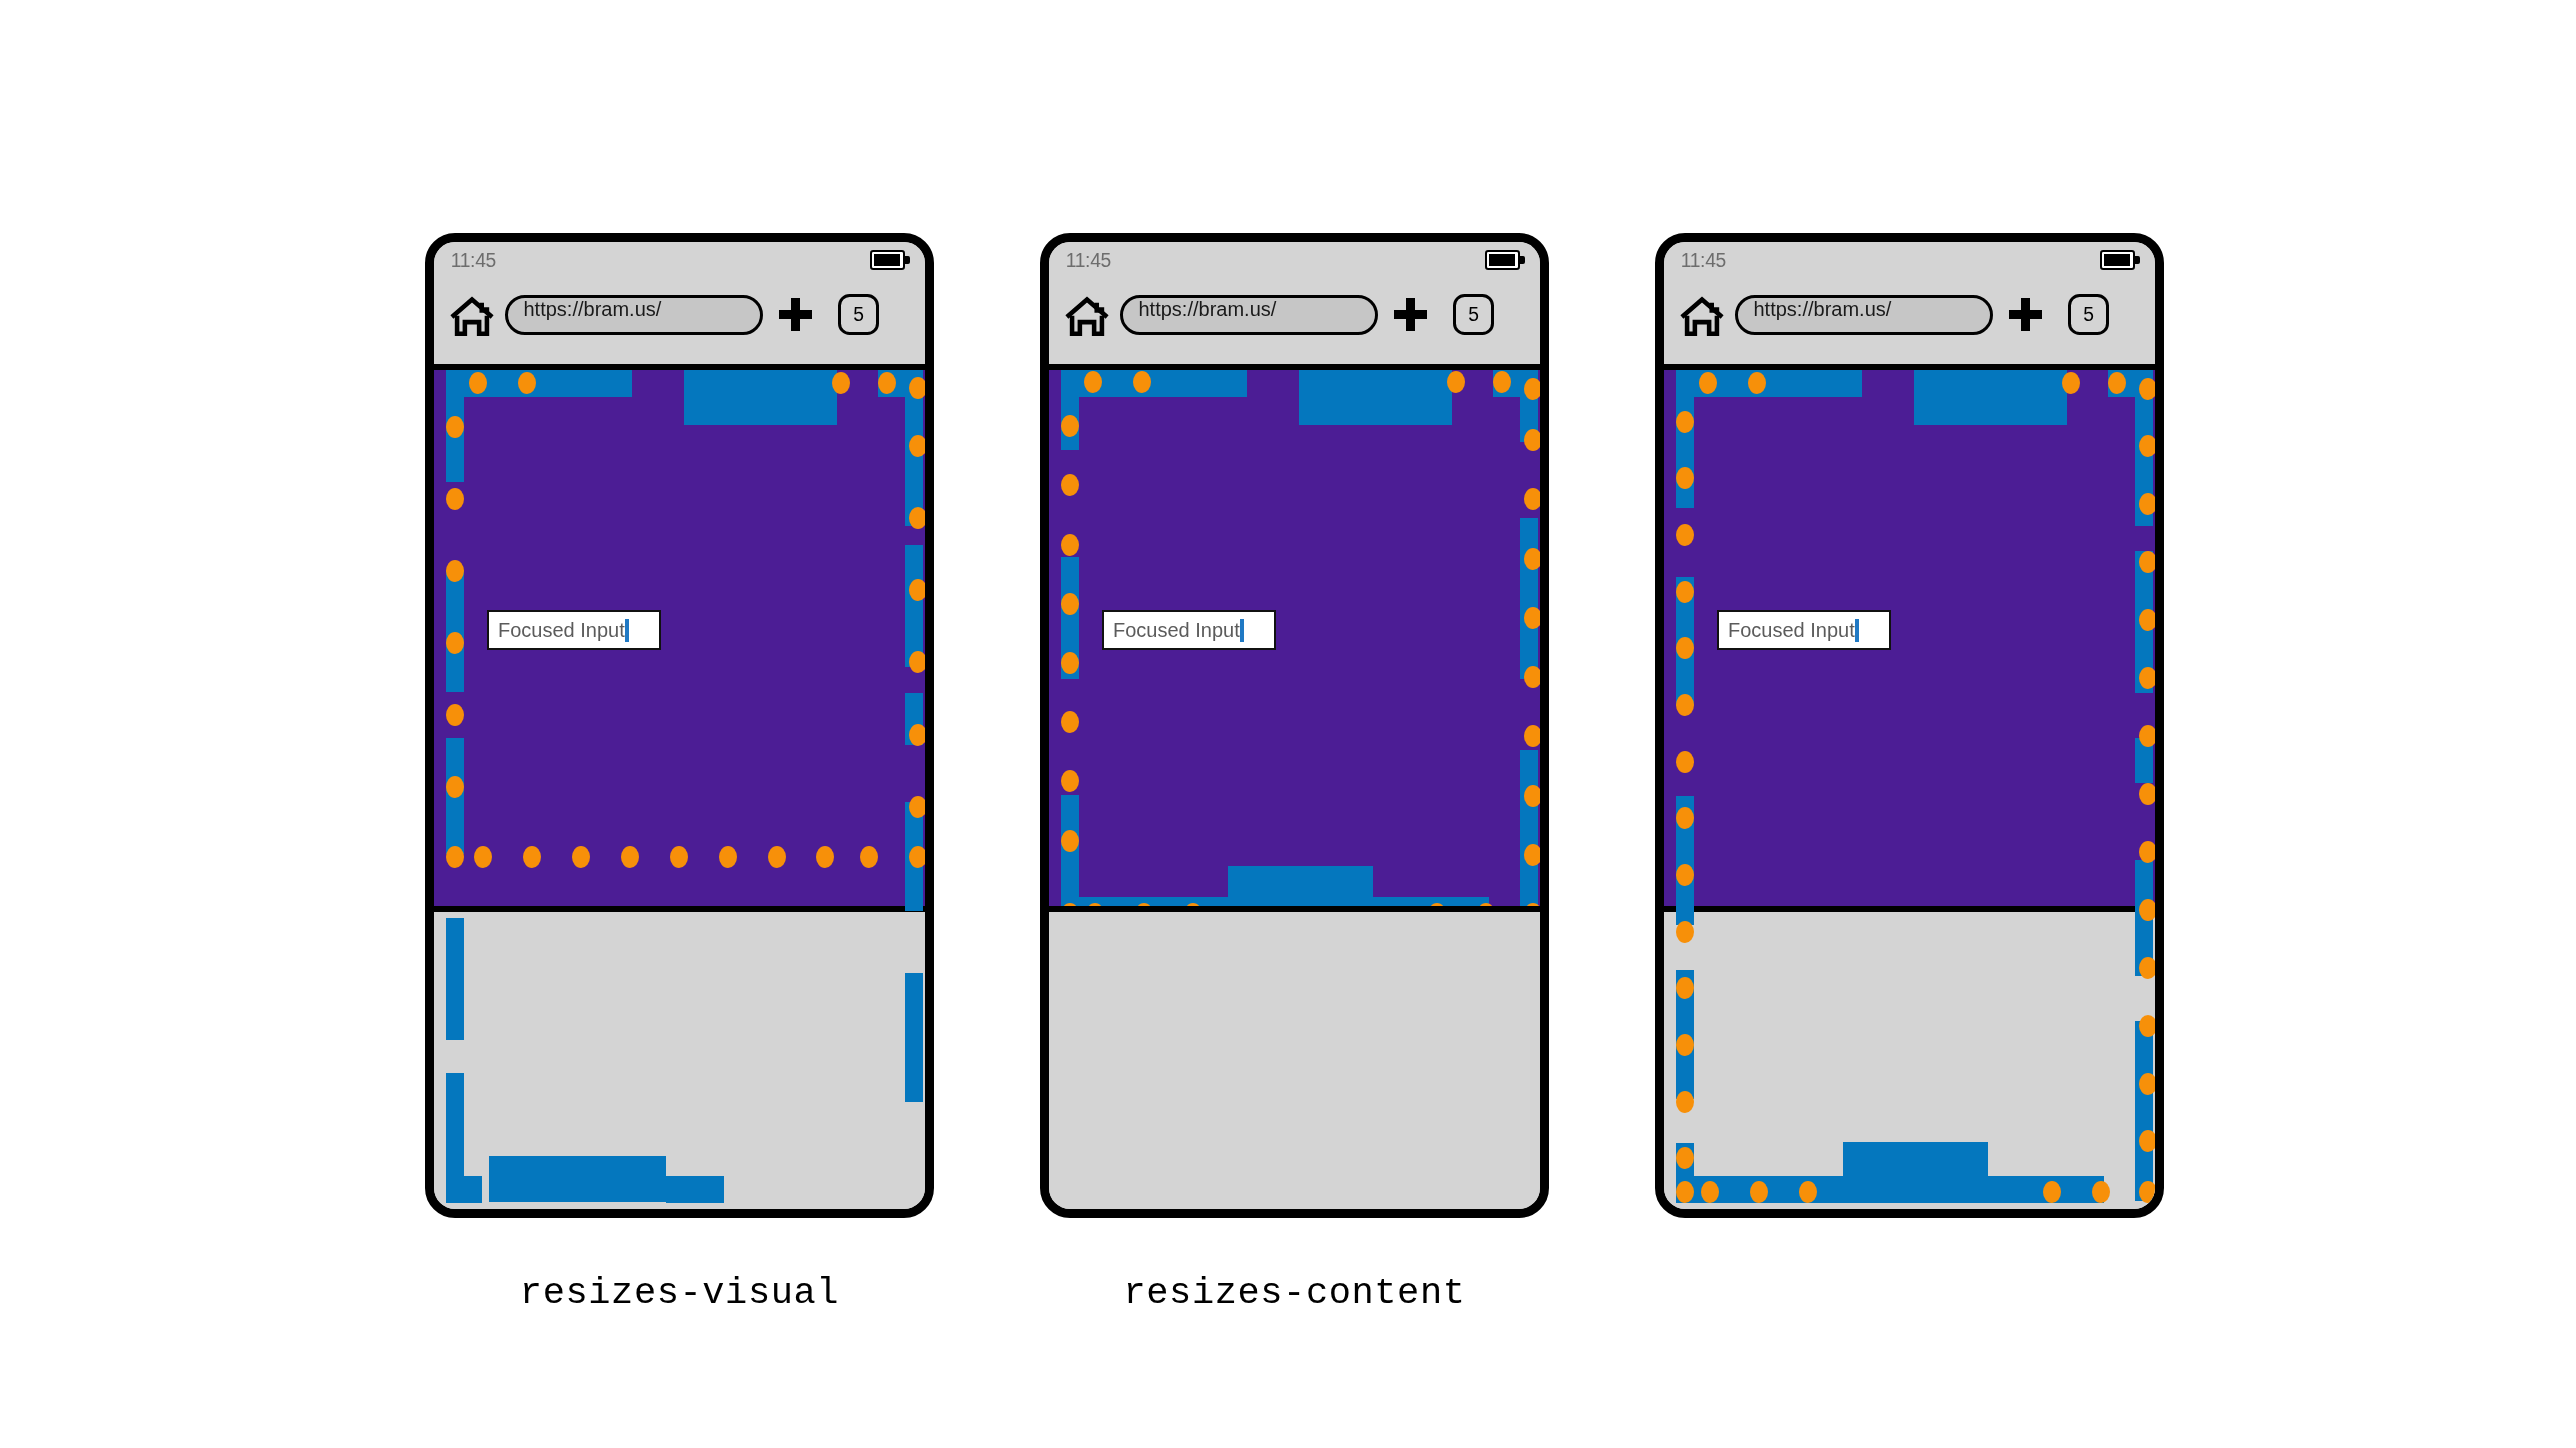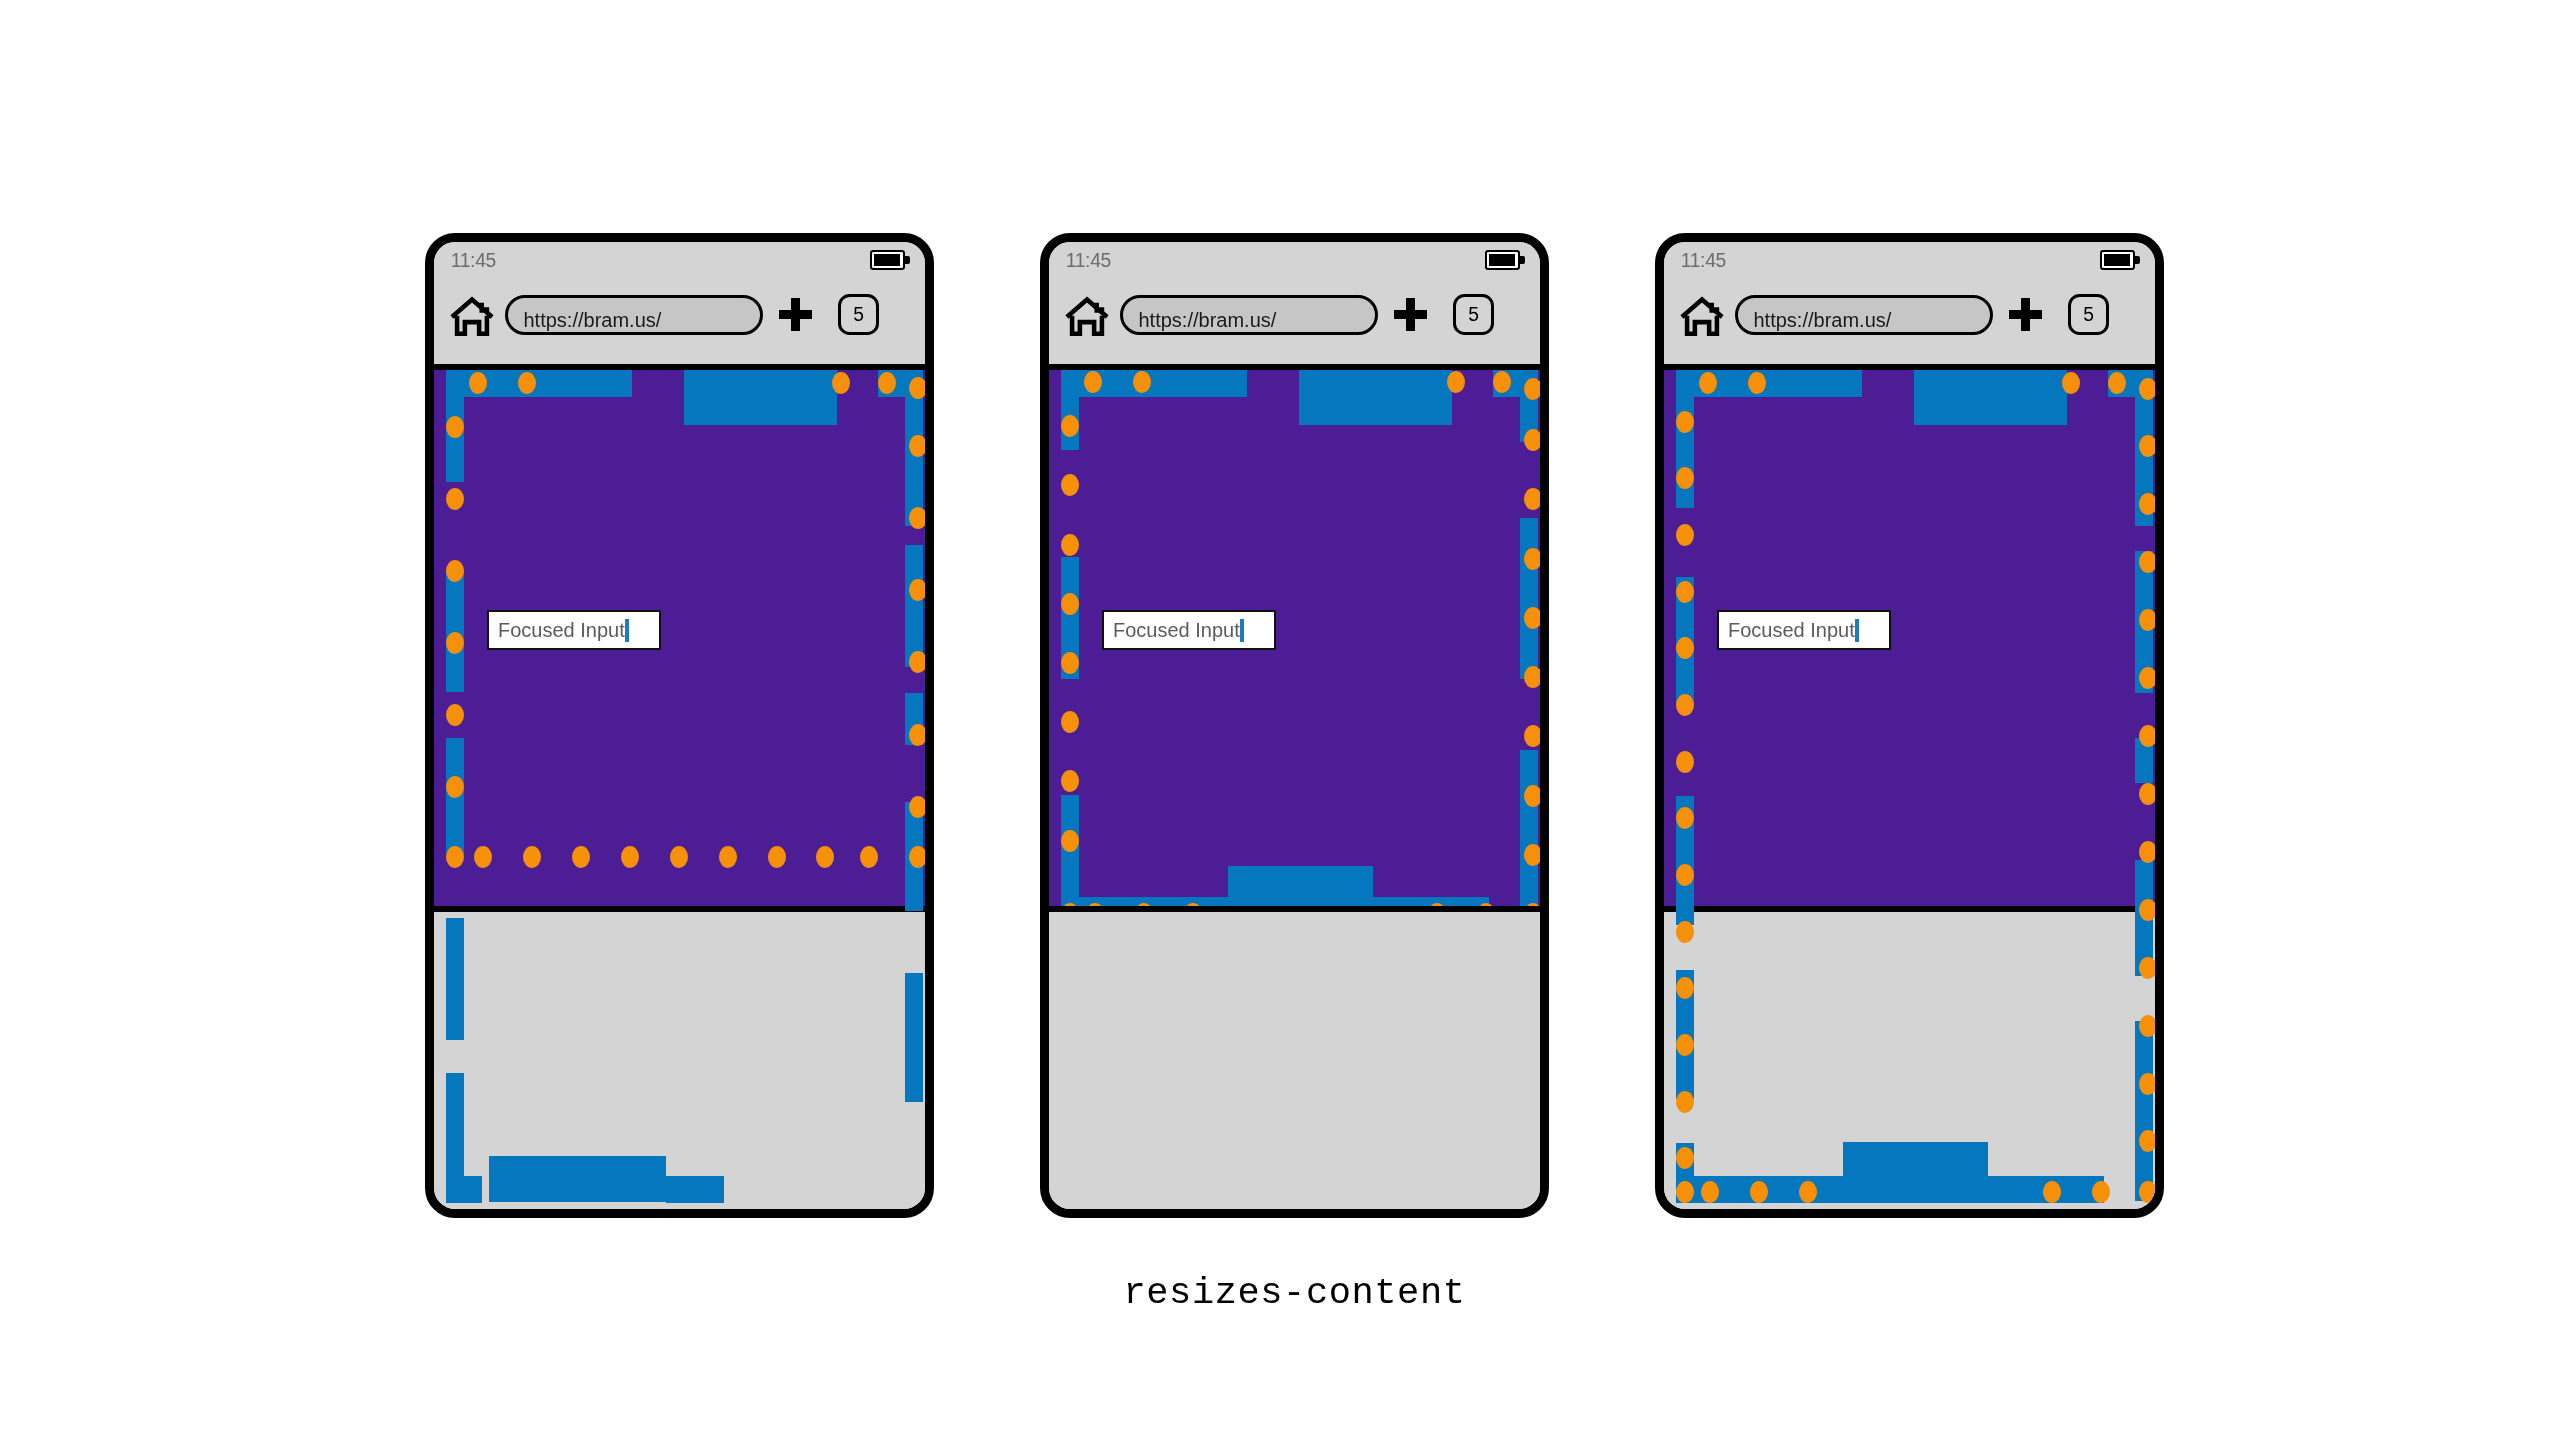--- a/index.html
+++ b/index.html
@@ -24,21 +24,21 @@
              border:2.6px solid #000;border-radius:3.2px;box-sizing:border-box;
              background:#fff;}
   .batt-fill{position:absolute;left:2.6px;top:2.6px;right:2.6px;bottom:2.6px;background:#000;}
   .batt-nub{position:absolute;right:0;top:6.4px;width:5.8px;height:8.4px;
             background:#000;border-radius:0 1.9px 1.9px 0;}
 
   .toolbar{position:absolute;left:0;top:36px;right:0;height:80px;}
   .home-icon{position:absolute;left:14px;top:13px;width:48px;height:48px;}
   .urlbar{position:absolute;left:71px;top:16.7px;height:40px;
           border:3.2px solid #000;border-radius:22px;background:#c6c6c6;
-          box-sizing:border-box;display:flex;align-items:flex-end;}
+          box-sizing:border-box;display:flex;align-items:flex-start;}
   .urltext{padding-left:15.5px;font-size:20px;color:#1a1a1a;white-space:nowrap;
            font-family:"Liberation Sans",sans-serif;}
   .plus-icon{position:absolute;width:33px;height:33px;top:20px;}
   .plus-icon:before{content:"";position:absolute;left:0;top:12.2px;width:33px;height:9px;background:#000;}
   .plus-icon:after{content:"";position:absolute;left:12.2px;top:0;width:9px;height:33px;background:#000;}
   .tabcount{position:absolute;width:41px;height:41px;top:16px;
             border:3.9px solid #000;border-radius:11.6px;box-sizing:border-box;
             display:flex;align-items:center;justify-content:center;
             font-size:19.3px;color:#000;background:#d4d4d4;
             font-family:"Liberation Sans",sans-serif;}
@@ -155,20 +155,21 @@
       <div class="dot" style="left:89px;top:604px;"></div>
       <div class="dot" style="left:138px;top:604px;"></div>
       <div class="dot" style="left:187px;top:604px;"></div>
       <div class="dot" style="left:236px;top:604px;"></div>
       <div class="dot" style="left:285px;top:604px;"></div>
       <div class="dot" style="left:334px;top:604px;"></div>
       <div class="dot" style="left:382px;top:604px;"></div>
       <div class="dot" style="left:426px;top:604px;"></div>
     </div>
   </div>
+  <div class="caption" style="left:425px;top:1272px;width:509px;">resizes-visual</div>
 
   <div class="phone" style="left:1040px;top:233px;">
 
     <div class="chrome">
       <div class="statusbar">
         <div class="clock">11:45</div>
         <div class="battery">
           <div class="batt-body">
               <div class="batt-fill"></div>
             </div>

